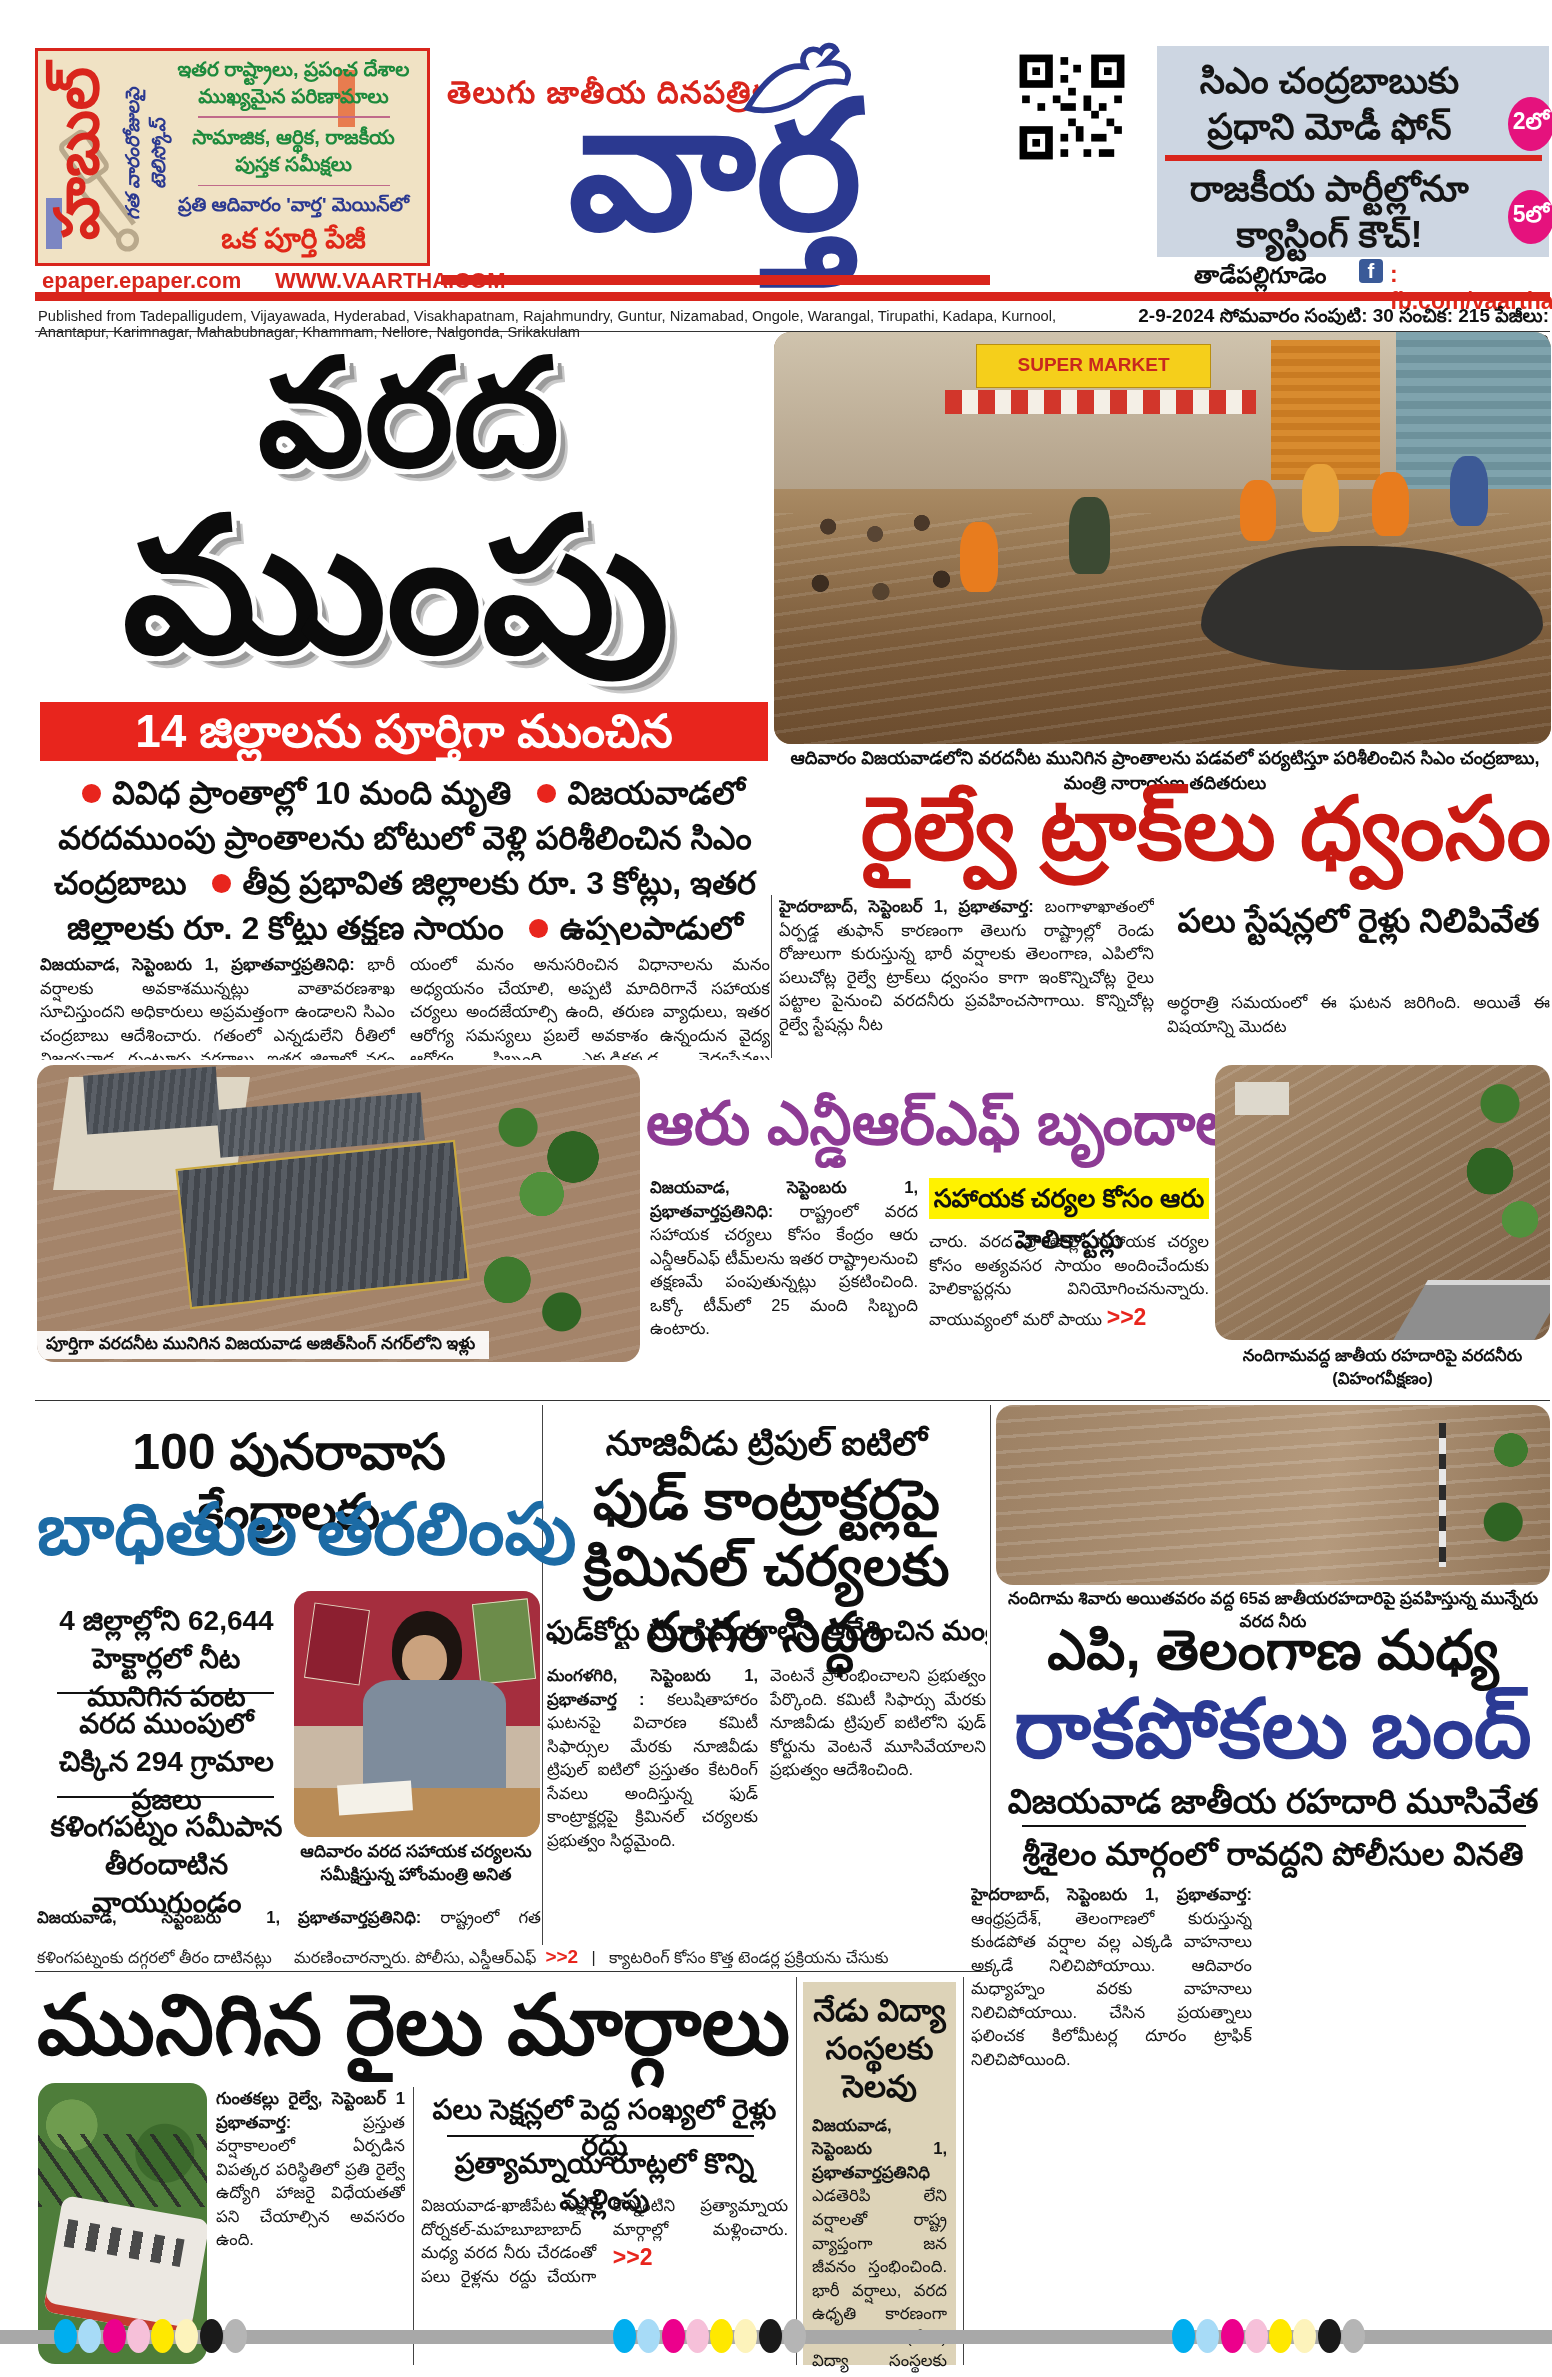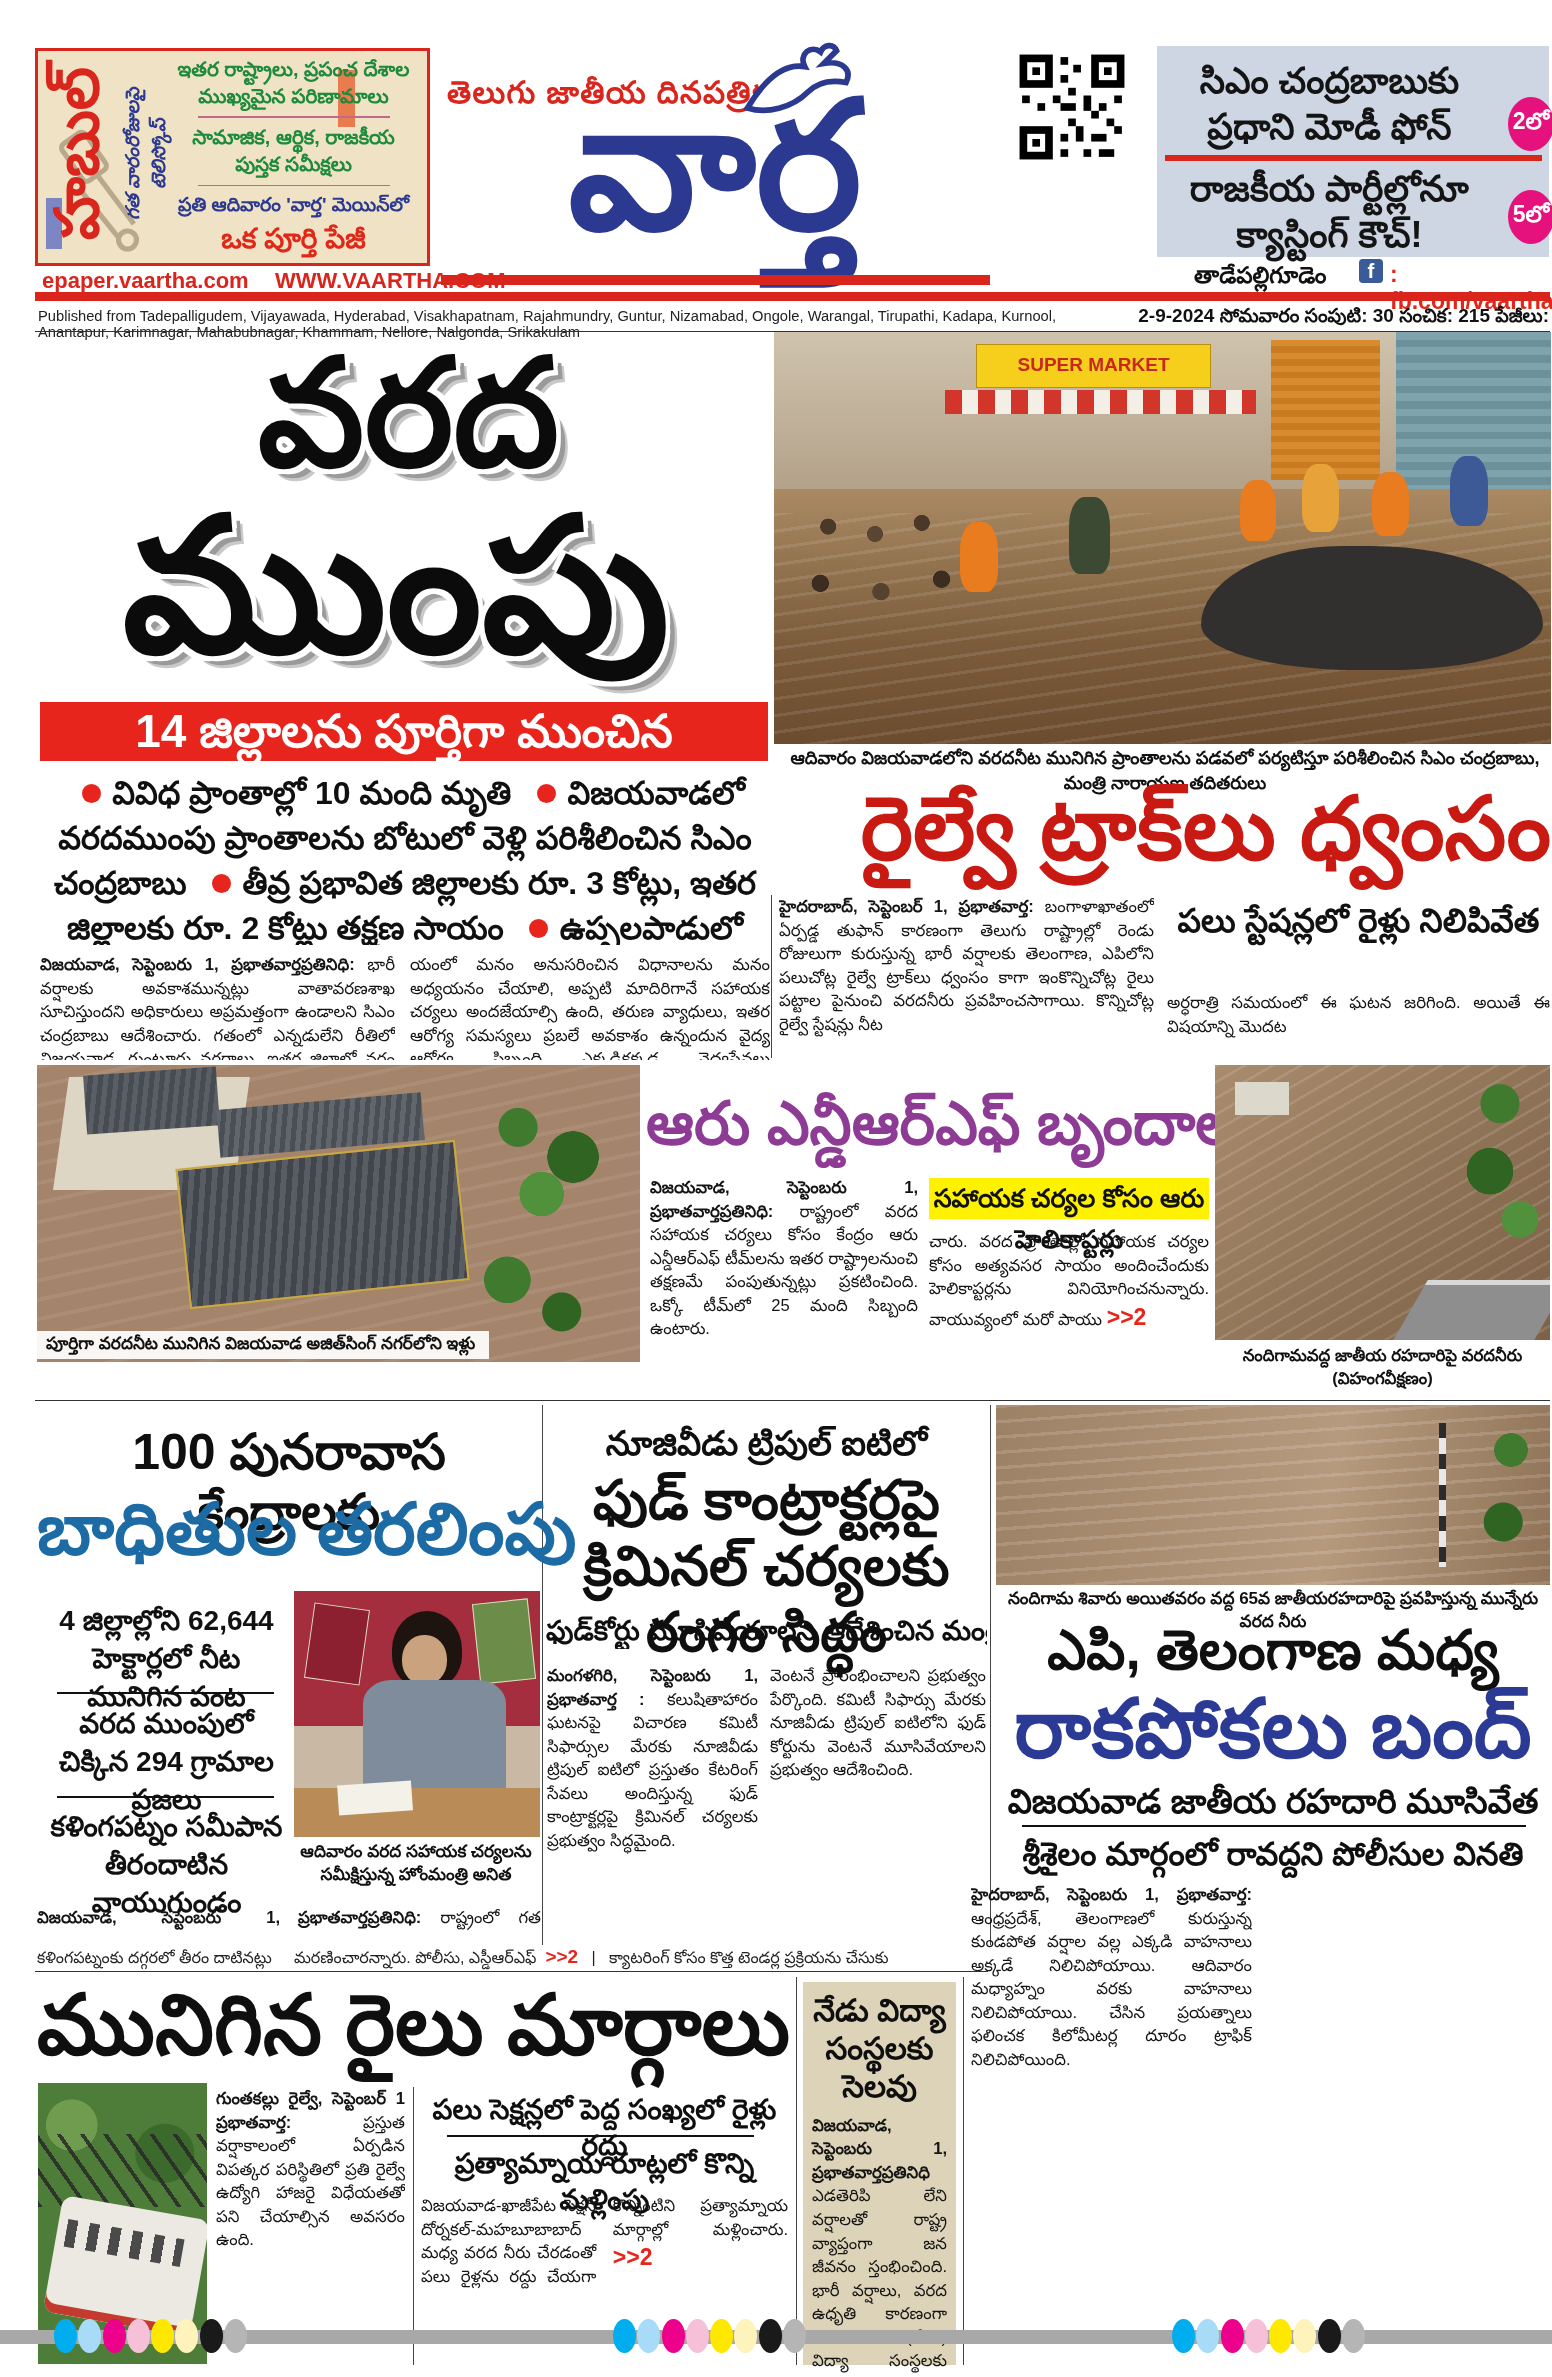--- a/index.html
+++ b/index.html
@@ -54,21 +54,21 @@
   .h-rail{color:#c81a12;font-weight:bold;font-size:88px;text-align:center;white-space:nowrap;}
   .h-sub{font-weight:bold;color:#111;text-align:center;}
   .h-ndrf{color:#8d3b94;font-weight:bold;font-size:60px;text-align:center;white-space:nowrap;}
   .hl-yellow{background:#fff200;font-weight:bold;font-size:25.5px;text-align:center;color:#111;}
   .h-black{font-weight:bold;color:#0f0f0f;text-align:center;}
   .h-blue{font-weight:bold;color:#1c6ba5;text-align:center;white-space:nowrap;}
   .h-indigo{font-weight:bold;color:#2b3a94;text-align:center;white-space:nowrap;}
   .deck{font-weight:bold;font-size:28px;line-height:38px;color:#111;text-align:center;}
   .deckrule{background:#111;height:1.9px;}
   
-  .photo{position:absolute;overflow:hidden;background:#9b7b57;}
+  .photo{position:absolute;overflow:hidden;background:#9b7b57;border-radius:17px;}
   .ph-cap-strip{position:absolute;left:0;bottom:2.6px;background:rgba(255,255,255,.93);
                 padding:2.6px 9px;font-size:17px;font-weight:bold;color:#111;}
   .holiday{background:#ddd3b8;}
   .graybar{background:#a8a8a8;}
   .dot{display:inline-block;width:23px;height:34px;border-radius:50%;margin-right:1.3px;}
   .d1{background:#00aeef}.d2{background:#a7dbf7}.d3{background:#ec008c}.d4{background:#f6c0d9}
   .d5{background:#ffe800}.d6{background:#fdf3bb}.d7{background:#1a1a1a}.d8{background:#b5b5b5}
 </style>
 </head>
 <body>
@@ -93,21 +93,21 @@
       <div class="ad-green">ముఖ్యమైన పరిణామాలు</div>
       <div class="ad-sep"></div>
       <div class="ad-green">సామాజిక, ఆర్థిక, రాజకీయ</div>
       <div class="ad-green">పుస్తక సమీక్షలు</div>
       <div class="ad-sep"></div>
       <div class="ad-blue">ప్రతి ఆదివారం 'వార్త' మెయిన్‌లో</div>
       <div class="ad-red">ఒక పూర్తి పేజీ</div>
     </div>
   </div>
 
-  <div class="abs url" style="left:42px;top:268px;">epaper.vaartha.com</div>
+  <div class="abs url" style="left:42px;top:268px;">epaper.epaper.com</div>
   <div class="abs url" style="left:275px;top:268px;">WWW.VAARTHA.COM</div>
 
   <div class="abs tagline" style="left:447px;top:75px;">తెలుగు జాతీయ దినపత్రిక</div>
   <svg class="abs" style="left:728px;top:38px;" width="128" height="89" viewBox="0 0 200 140">
     <path d="M30 110 C60 60 90 40 120 45 C110 25 130 10 145 22 C150 10 165 8 170 20 L150 40 C180 35 195 50 185 70 C160 65 140 70 125 85 C100 110 60 120 30 110 Z" fill="#fff" stroke="#2b3990" stroke-width="9"></path>
   </svg>
   <div class="abs logo" style="left:434px;top:70px;width:562px;">వార్త</div>
   <div class="abs logo-bar" style="left:441px;top:275px;width:549px;height:10.2px;"></div>
 
   <svg class="abs" style="left:1017px;top:52px;" width="110" height="110" viewBox="0 0 43 43">

